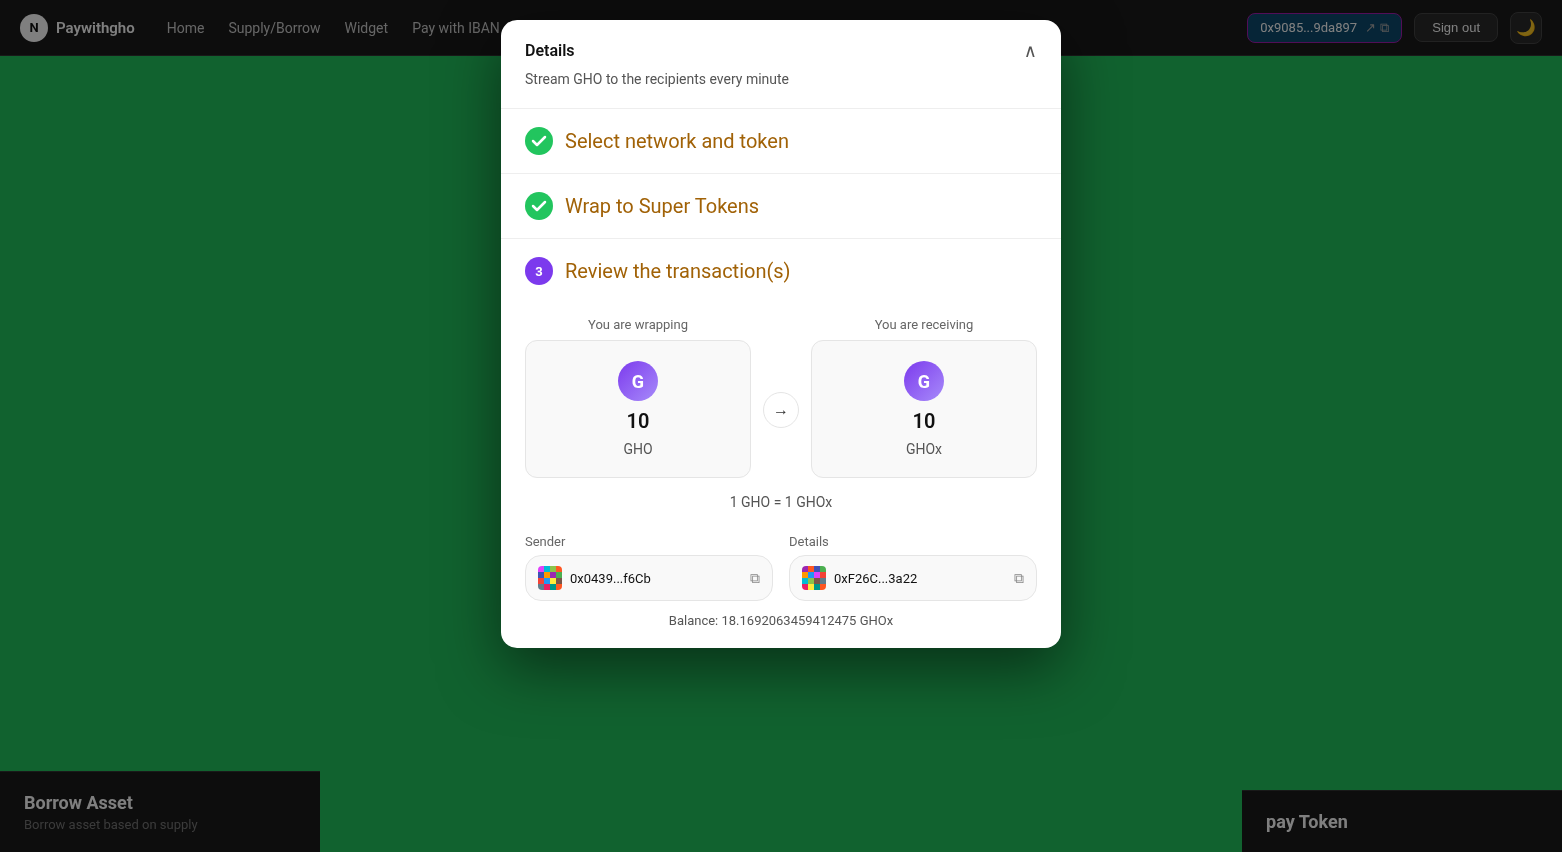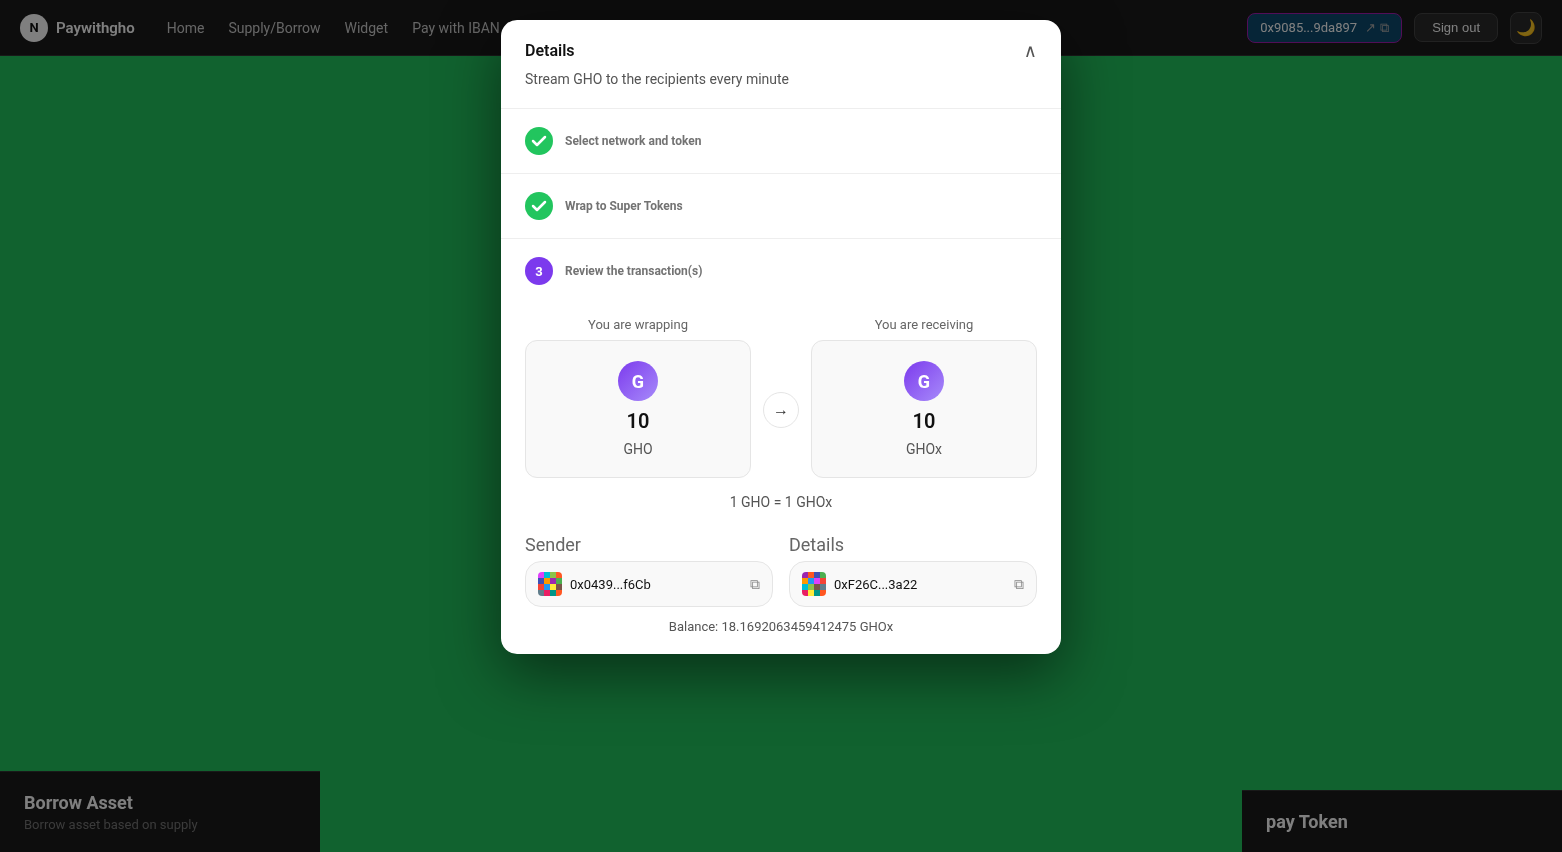--- a/index.html
+++ b/index.html
@@ -226,23 +226,23 @@
       width: 28px; height: 28px;
       background: #7c3aed;
       border-radius: 50%;
       display: flex; align-items: center; justify-content: center;
       flex-shrink: 0;
       color: #fff;
       font-size: 13px;
       font-weight: 700;
     }
     .step-label {
-      font-size: 12px;
-      font-weight: 700;
-      color: #737373;
+      font-size: 20px;
+      font-weight: 400;
+      color: #a16207;
     }
     .tx-boxes {
       display: flex;
       align-items: center;
       gap: 12px;
       margin-bottom: 16px;
     }
     .tx-box-wrapper {
       flex: 1;
       display: flex;
@@ -304,21 +304,21 @@
     
     .sr-row {
       display: flex;
       gap: 16px;
       margin-bottom: 12px;
     }
     .sr-col {
       flex: 1;
     }
     .sr-label {
-      font-size: 18px;
+      font-size: 13px;
       color: #666;
       margin-bottom: 6px;
     }
     .sr-address-box {
       background: #f9f9f9;
       border: 1px solid #e5e5e5;
       border-radius: 16px;
       padding: 10px 12px;
       display: flex;
       align-items: center;

